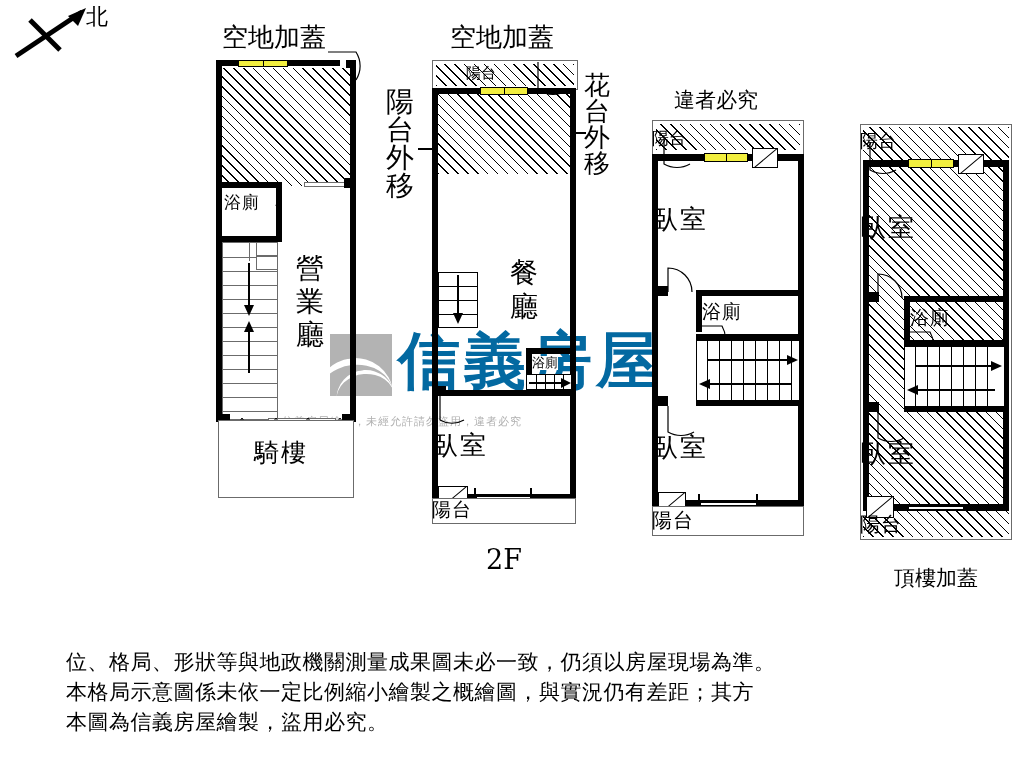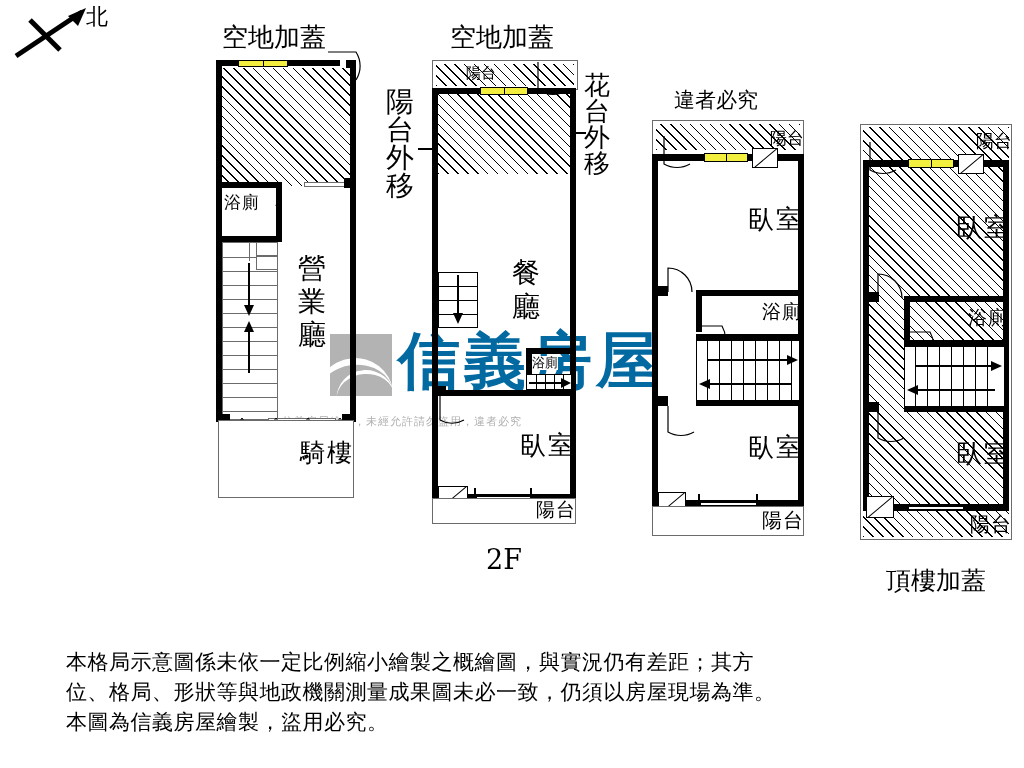--- a/index.html
+++ b/index.html
@@ -52,21 +52,21 @@
   }
   .win{position:absolute;background:#f2ef3f;border:1px solid #000;box-sizing:border-box;}
   .win.split:after{content:"";position:absolute;left:50%;top:0;bottom:0;width:1px;background:#000;}
   .sq-diag{position:absolute;border:1px solid #000;box-sizing:border-box;background:#fff;overflow:hidden;}
   .sq-diag:after{
     content:"";position:absolute;left:-30%;top:50%;width:160%;height:1px;background:#000;
     transform:rotate(-40deg);transform-origin:center;
   }
 
   
-  .rlab{position:absolute;color:#000;line-height:1.05;white-space:nowrap;text-align:right;
+  .rlab{position:absolute;color:#000;line-height:1.05;white-space:nowrap;text-align:left;
         font-family:"DejaVu Sans","Liberation Sans",sans-serif;}
   .rlab.v{white-space:normal;width:1em;}
 
   
   .anno{position:absolute;color:#000;white-space:nowrap;line-height:1;
         font-family:"DejaVu Sans","Liberation Sans",sans-serif;}
   .anno.vert{white-space:normal;width:1em;line-height:1.0;}
 
   
   .fcap{position:absolute;color:#000;text-align:center;white-space:nowrap;
@@ -165,21 +165,21 @@
     <div class="wall" style="left:126px;top:354px;width:14px;height:8px;"></div>
     <div class="thinbox" style="left:52px;top:358px;width:68px;height:3px;"></div>
     <svg class="abs" style="left:12px;top:354px;" width="124" height="16">
       <path d="M10,10 L14,4 L18,10 M10,12 L14,18 L18,12" fill="none" stroke="#000" stroke-width="1"></path>
       <path d="M44,10 L48,4 L52,10 M44,12 L48,18 L52,12" fill="none" stroke="#000" stroke-width="1"></path>
       <path d="M76,10 L80,4 L84,10 M76,12 L80,18 L84,12" fill="none" stroke="#000" stroke-width="1"></path>
       <path d="M108,10 L112,4 L116,10" fill="none" stroke="#000" stroke-width="1"></path>
     </svg>
 
     <div class="thinbox" style="left:2px;top:360px;width:136px;height:78px;"></div>
-    <div class="rlab" style="left:2px;top:380px;width:136px;font-size:25px;letter-spacing:2px;">騎樓</div>
+    <div class="rlab" style="left:2px;top:380px;width:136px;font-size:25px;letter-spacing:2px;padding-left:36px;">騎樓</div>
 
   </div>
 
   <div class="plan" id="plan-2f" style="left:432px;top:60px;width:160px;height:480px;">
 
     <div class="anno" style="left:18px;top:-36px;font-size:26px;">空地加蓋</div>
     <div class="anno vert" style="left:-46px;top:28px;font-size:28px;width:28px;">陽台外移</div>
     <div class="anno vert" style="left:152px;top:12px;font-size:26px;width:28px;">花台外移</div>
 
     <div class="wall" style="left:-14px;top:88px;width:22px;height:2px;"></div>
@@ -367,22 +367,22 @@
       <path d="M2,2 L2,28 A26,26 0 0 0 28,28" fill="none" stroke="#000" stroke-width="1.2"></path>
     </svg>
 
     <div class="rlab" style="left:0px;top:316px;width:152px;font-size:26px;letter-spacing:2px;">臥室</div>
 
     <div class="wall" style="left:3px;top:380px;width:146px;height:7px;"></div>
     <div class="thinbox" style="left:48px;top:382px;width:56px;height:4px;background:#fff;border:1px solid #000;"></div>
     <div class="sq-diag" style="left:6px;top:372px;width:28px;height:22px;"></div>
     <div class="rlab" style="left:0px;top:390px;width:152px;font-size:20px;letter-spacing:1px;">陽台</div>
 
-    <div class="fcap" style="left:-12px;top:440px;width:176px;font-size:25px;">頂樓加蓋</div>
+    <div class="fcap" style="left:-12px;top:440px;width:176px;font-size:21px;">頂樓加蓋</div>
   </div>
 
   <div class="abs" id="disclaimer">
+    <div>位、格局、形狀等與地政機關測量成果圖未必一致，仍須以房屋現場為準。</div>
     <div>本格局示意圖係未依一定比例縮小繪製之概繪圖，與實況仍有差距；其方</div>
-    <div>位、格局、形狀等與地政機關測量成果圖未必一致，仍須以房屋現場為準。</div>
     <div>本圖為信義房屋繪製，盜用必究。</div>
   </div>
 
 </div>
 
 </body></html>

